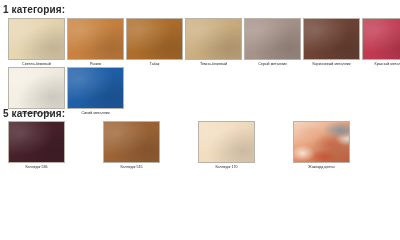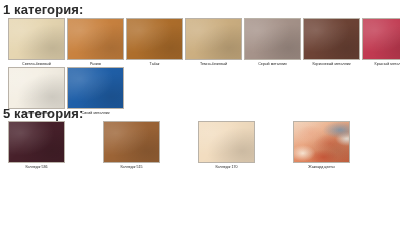--- a/index.html
+++ b/index.html
@@ -15,21 +15,21 @@
   }
   .page {
     position: relative;
     width: 400px;
     height: 212px;
     background: #ffffff;
   }
 
   
   .section-title {
-    font-size: 13px;
+    font-size: 10px;
     font-weight: bold;
     color: #2b2b2b;
     letter-spacing: 0.1px;
     line-height: 11px;
     white-space: nowrap;
   }
 
   
   .swatch-rows {
     display: block;

